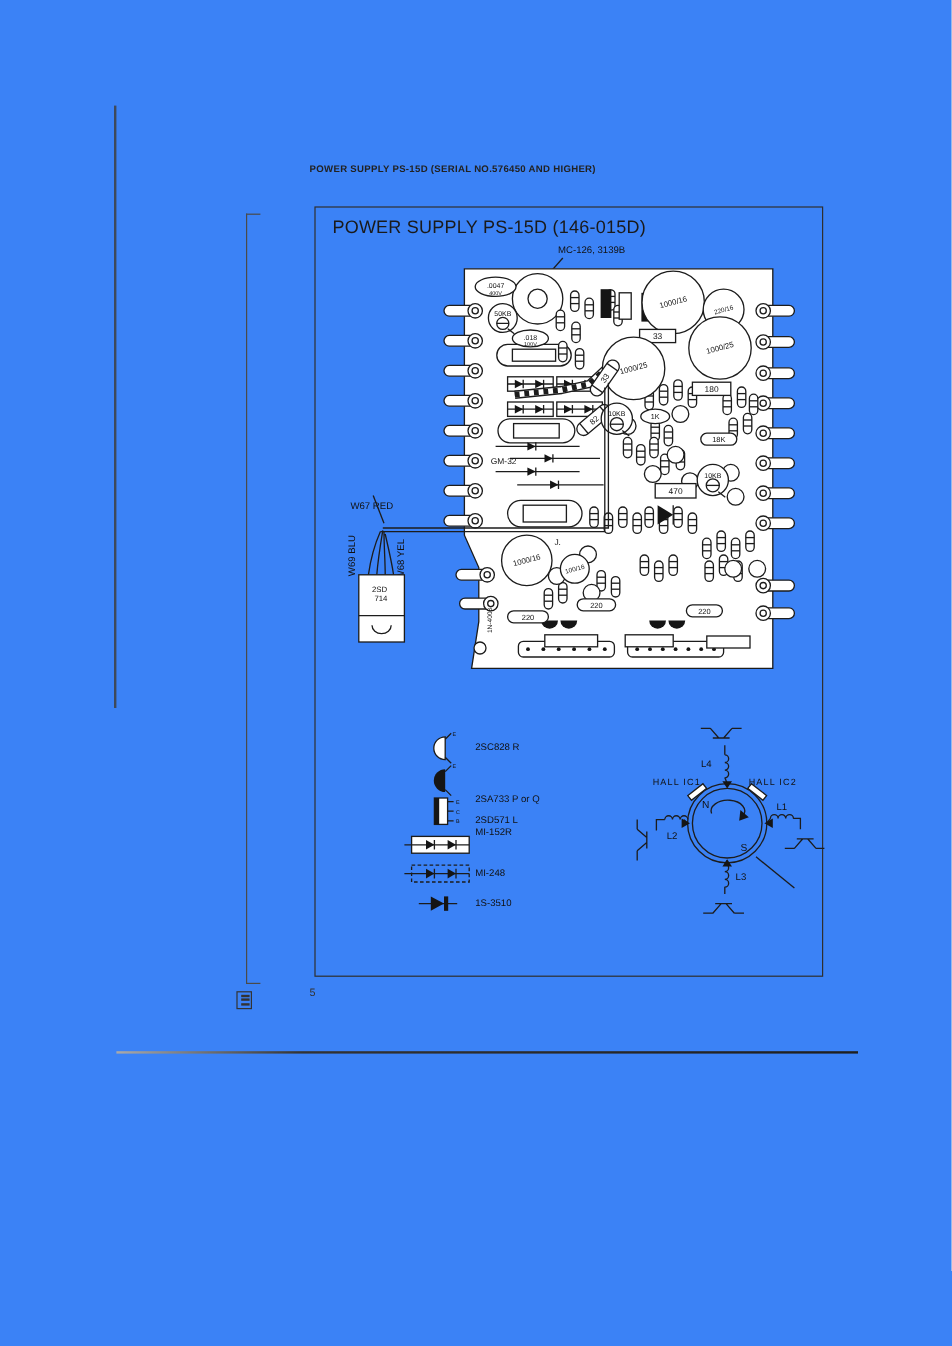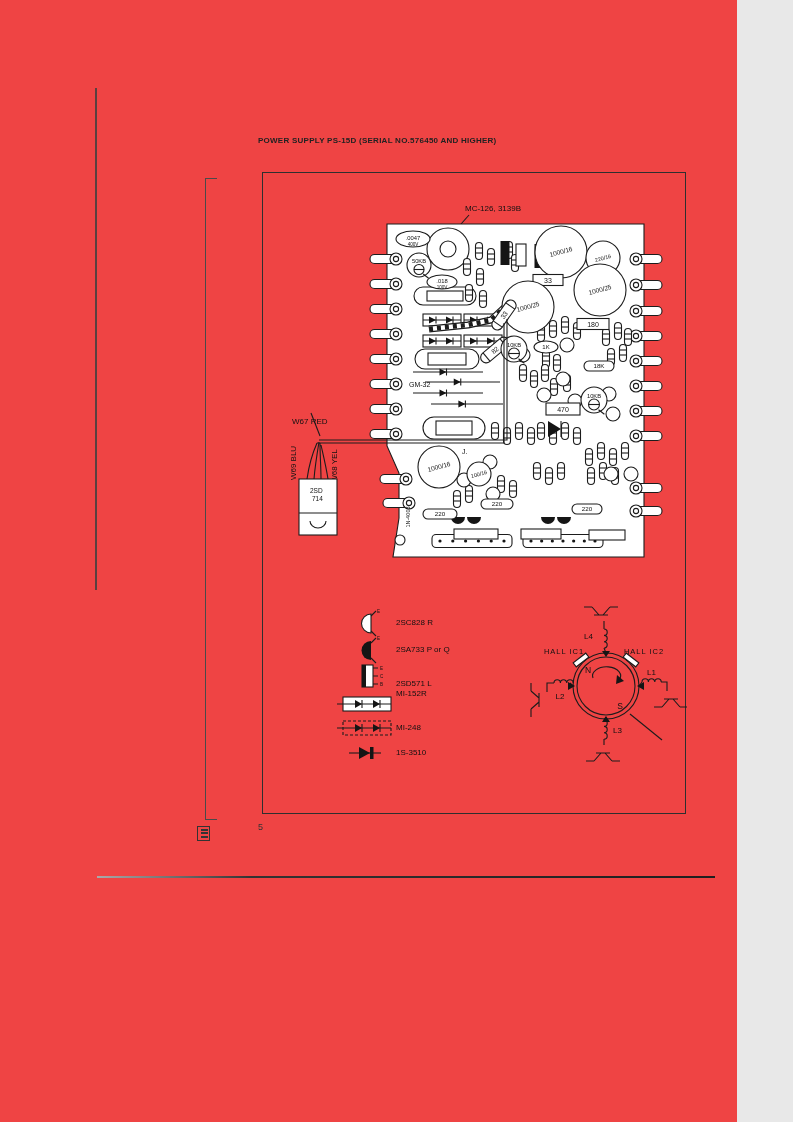--- a/index.html
+++ b/index.html
@@ -1,16 +1,16 @@
 <!DOCTYPE html>
 <html><head>
 <meta charset="utf-8">
 <style>
   html,body{margin:0;padding:0;background:#e8e8e8;}
-  #page{width:737px;height:1122px;position:relative;background:#ef4444;overflow:hidden;
+  #page{width:793px;height:1122px;position:relative;background:#3b82f6;overflow:hidden;
         font-family:"Liberation Sans","DejaVu Sans",sans-serif;color:#1c1c1c;}
   .scanline-left{position:absolute;left:95px;top:88px;width:2px;height:502px;background:#3f3f3f;opacity:.85;}
   .scanline-bottom{position:absolute;left:97px;top:876px;width:618px;height:2px;
         background:linear-gradient(to right,#aaa,#333 25%,#1f1f1f);}
   .header{position:absolute;left:258px;top:136px;font-size:8px;font-weight:bold;letter-spacing:.25px;color:#222;}
   .bracket{position:absolute;left:205px;top:178px;width:11px;height:640px;
         border-left:1.6px solid #4a4a4a;border-top:1.6px solid #4a4a4a;border-bottom:1.6px solid #4a4a4a;}
   .figure{position:absolute;left:262px;top:172px;width:424px;height:642px;border:1.8px solid #2f2f2f;box-sizing:border-box;}
   .fig-title{position:absolute;left:14px;top:8px;font-size:15px;letter-spacing:.2px;color:#1a1a1a;}
   .callout{position:absolute;left:202px;top:31px;font-size:8px;color:#111;}
@@ -30,28 +30,29 @@
 
 <div id="page">
 
   <div class="scanline-left"></div>
   <div class="scanline-bottom"></div>
 
   <div class="header">POWER SUPPLY PS-15D (SERIAL NO.576450 AND HIGHER)</div>
   <div class="bracket"></div>
 
   <div class="figure">
+    <div class="fig-title">POWER SUPPLY PS-15D (146-015D)</div>
     <div class="callout">MC-126, 3139B</div>
 
     <div class="wlabel" style="left:29px;top:244px">W67 RED</div>
     <div class="wlabel vert" style="left:30px;top:290px">W69 BLU</div>
     <div class="wlabel vert" style="left:71px;top:293px">W68 YEL</div>
 
     <div class="legend-label" style="top:445px">2SC828 R</div>
-    <div class="legend-label" style="top:472px">2SA733 P or Q</div>
+    <div class="legend-label" style="top:488px">2SA733 P or Q</div>
     <div class="legend-label" style="top:506px">2SD571 L</div>
     <div class="legend-label" style="top:516px">MI-152R</div>
     <div class="legend-label" style="top:550px">MI-248</div>
     <div class="legend-label" style="top:575px">1S-3510</div>
 
     <svg width="424" height="642" viewBox="0 0 424 642" style="position:absolute;left:0;top:0">
 
       <path d="M206,42 L191,59" class="nofill"></path>
 
       <g id="pcb-layer">

